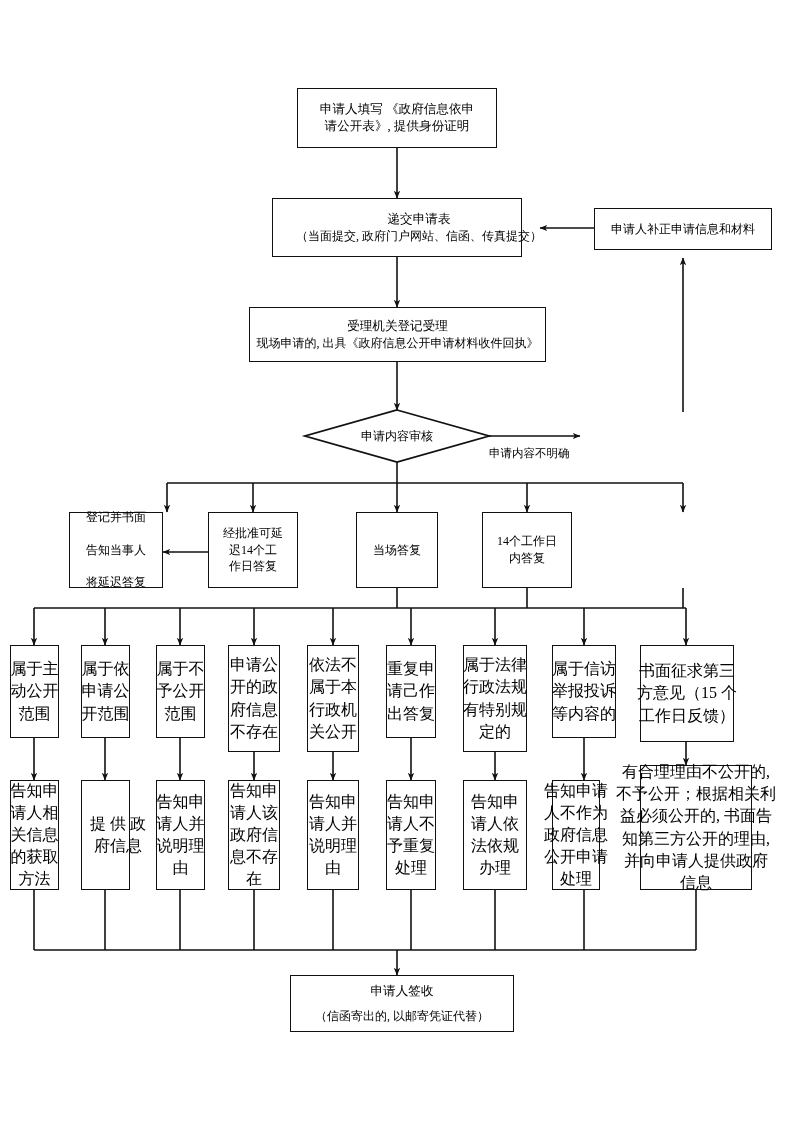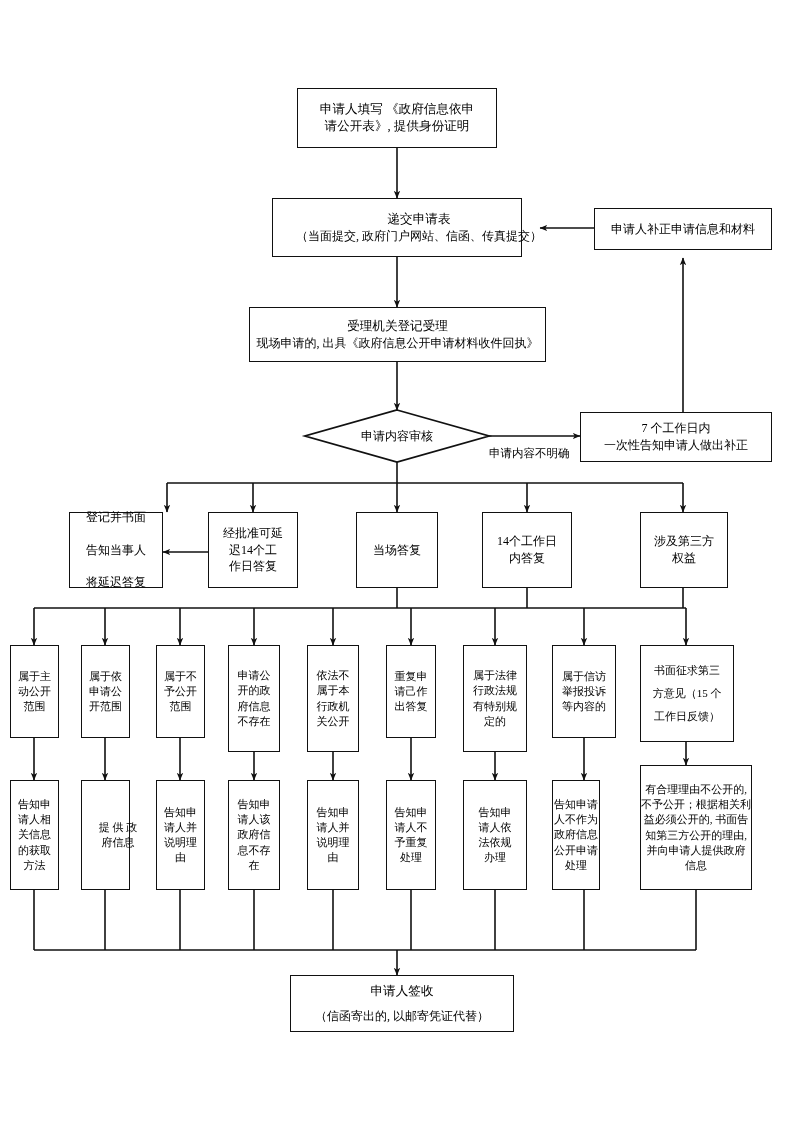--- a/index.html
+++ b/index.html
@@ -42,21 +42,21 @@
     line-height: 1.38;
     z-index: 2;
   }
   .node .ln {
     display: block;
     white-space: nowrap;
   }
   .node.wrap .ln { white-space: normal; }
   .t13 { font-size: 12.6px; }
   .t12 { font-size: 12.0px; }
-  .t11 { font-size: 11px; }
+  .t11 { font-size: 16px; }
 
   .diamond-wrap {
     position: absolute;
     z-index: 2;
   }
   .diamond-label {
     position: absolute;
     left: 0; top: 0;
     width: 100%;
     height: 100%;
@@ -173,45 +173,37 @@
   </div>
 
   <div class="diamond-wrap" style="left:305px; top:410px; width:184px; height:52px;">
     <div class="diamond-label">申请内容审核</div>
   </div>
 
   <div class="edge-label" style="left:489px; top:446px;">
     <span>申请内容不明确</span>
   </div>
 
-  <div class="node t12" style="left:580px; top:412px; width:192px; height:50px;">
-    <span class="ln">7 个工作日内</span>
-    <span class="ln">一次性告知申请人做出补正</span>
-  </div>
 
   <div class="node t12" style="left:69px; top:512px; width:94px; height:76px;gap:16px;">
     <span class="ln">登记并书面</span>
     <span class="ln">告知当事人</span>
     <span class="ln">将延迟答复</span>
   </div>
   <div class="node t12" style="left:208px; top:512px; width:90px; height:76px;">
     <span class="ln">经批准可延</span>
     <span class="ln">迟14个工</span>
     <span class="ln">作日答复</span>
   </div>
   <div class="node t12" style="left:356px; top:512px; width:82px; height:76px;">
     <span class="ln">当场答复</span>
   </div>
   <div class="node t12" style="left:482px; top:512px; width:90px; height:76px;">
     <span class="ln">14个工作日</span>
     <span class="ln">内答复</span>
-  </div>
-  <div class="node t12" style="left:640px; top:512px; width:88px; height:76px;">
-    <span class="ln">涉及第三方</span>
-    <span class="ln">权益</span>
   </div>
 
   <div class="node t11" style="left:10px; top:645px; width:49px; height:93px;">
     <span class="ln">属于主</span>
     <span class="ln">动公开</span>
     <span class="ln">范围</span>
   </div>
   <div class="node t11" style="left:81px; top:645px; width:49px; height:93px;">
     <span class="ln">属于依</span>
     <span class="ln">申请公</span>
@@ -243,21 +235,21 @@
     <span class="ln">属于法律</span>
     <span class="ln">行政法规</span>
     <span class="ln">有特别规</span>
     <span class="ln">定的</span>
   </div>
   <div class="node t11" style="left:552px; top:645px; width:64px; height:93px;">
     <span class="ln">属于信访</span>
     <span class="ln">举报投诉</span>
     <span class="ln">等内容的</span>
   </div>
-  <div class="node t11" style="left:640px; top:645px; width:94px; height:97px;gap:8px;">
+  <div class="node t11" style="left:640px; top:645px; width:94px; height:97px;">
     <span class="ln">书面征求第三</span>
     <span class="ln">方意见（15 个</span>
     <span class="ln">工作日反馈）</span>
   </div>
 
   <div class="node t11" style="left:10px; top:780px; width:49px; height:110px;">
     <span class="ln">告知申</span>
     <span class="ln">请人相</span>
     <span class="ln">关信息</span>
     <span class="ln">的获取</span>

